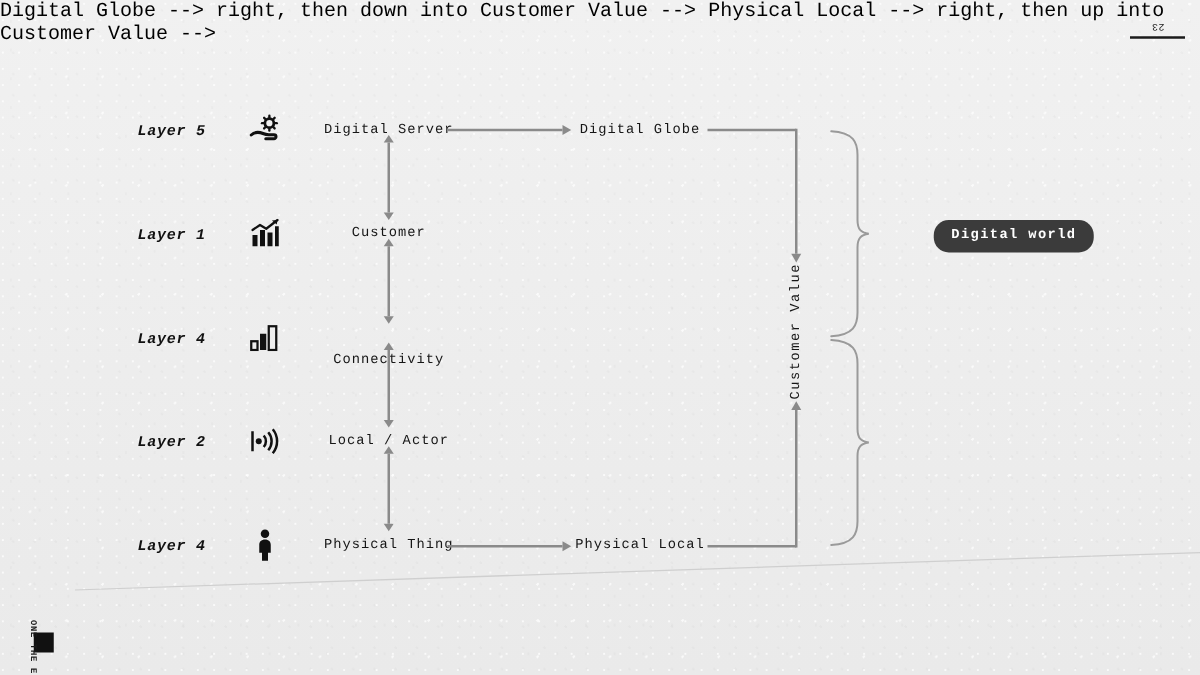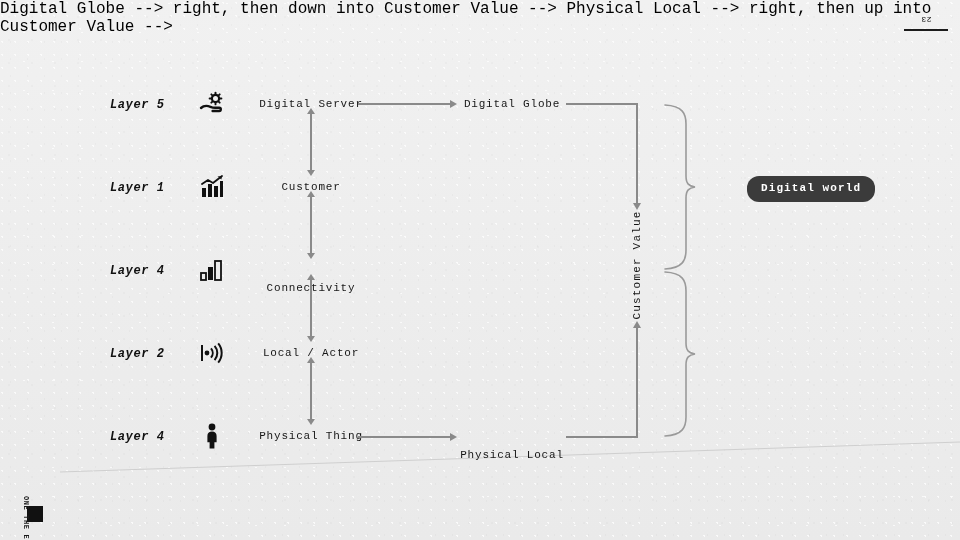--- a/index.html
+++ b/index.html
@@ -296,21 +296,21 @@
 
   
   <div class="layer-label" style="top:430px">Layer 4</div>
   <div class="layer-icon" style="top:422px">
     <svg width="16" height="26" viewBox="0 0 16 26">
       <circle cx="8" cy="4" r="3.4" fill="#111"></circle>
       <path d="M8 8.6c-3 0-4.6 1.8-4.6 4.4v6.2h2.2v6.4h4.8v-6.4h2.2v-6.2c0-2.6-1.6-4.4-4.6-4.4z" fill="#111"></path>
     </svg>
   </div>
   <div class="node-label col-a" style="top:430px">Physical Thing</div>
-  <div class="node-label col-b" style="top:449px">Physical Local</div>
+  <div class="node-label col-b" style="top:430px">Physical Local</div>
 
   
 
   
   <div class="v-arrow" style="top:114px; height:56px"></div>
   <div class="v-arrow" style="top:197px; height:56px"></div>
   <div class="v-arrow" style="top:280px; height:56px"></div>
   <div class="v-arrow" style="top:363px; height:56px"></div>
 
    Digital Globe --&gt;

